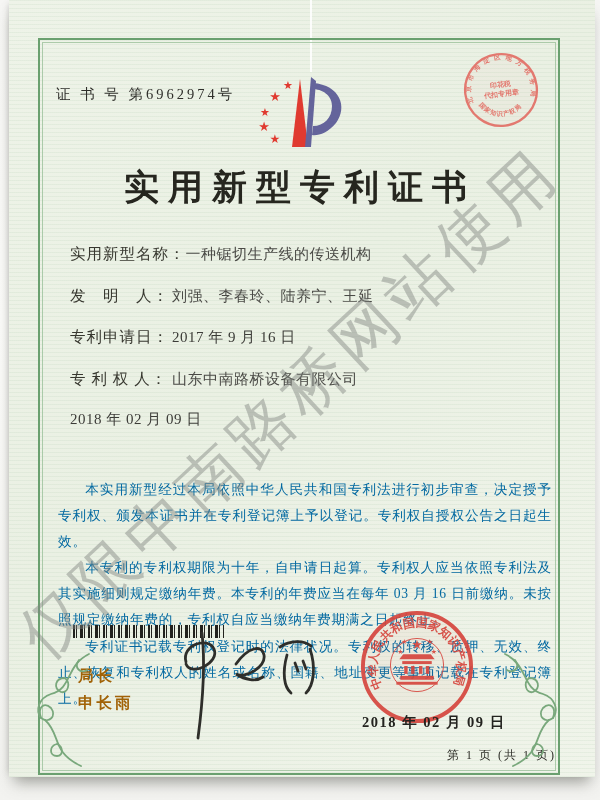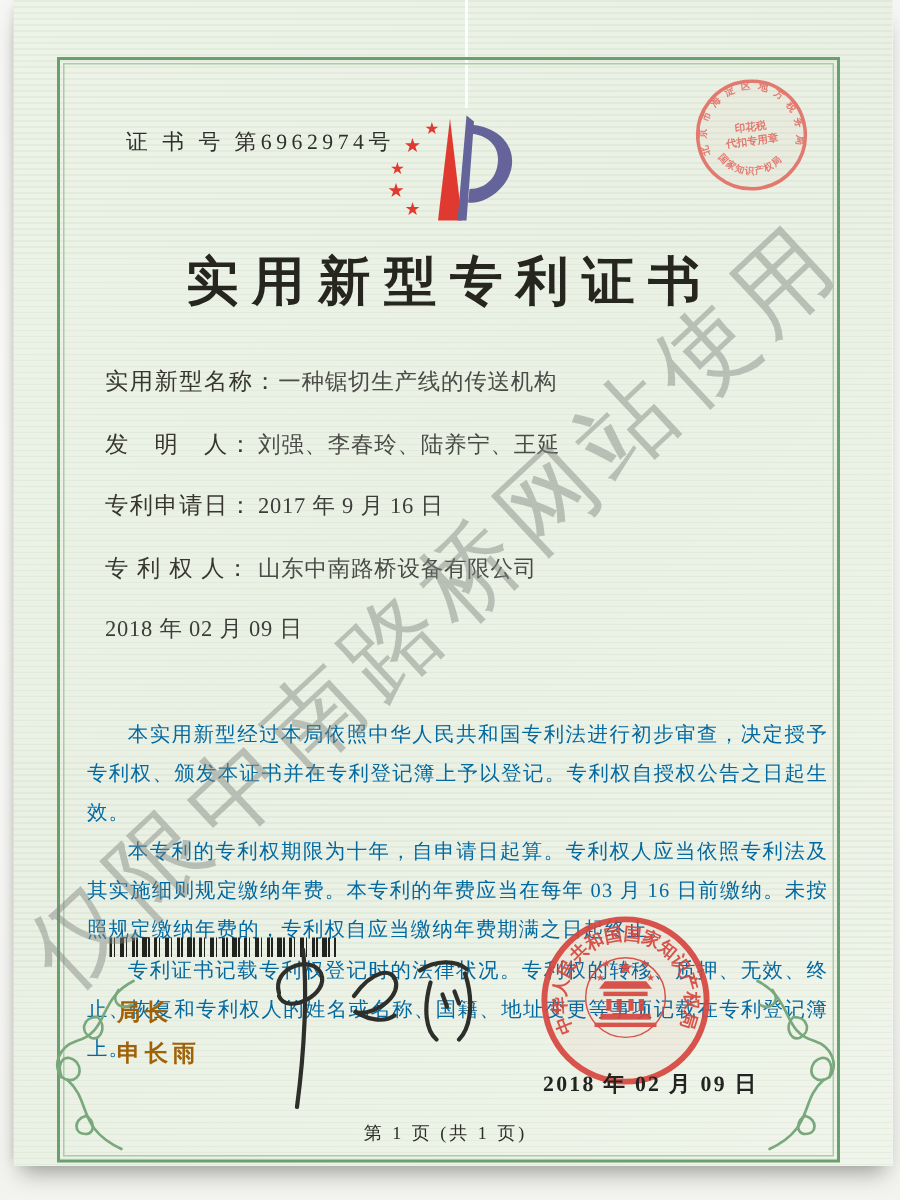--- a/index.html
+++ b/index.html
@@ -18,21 +18,21 @@
   .frame{
     position:absolute;left:38px;top:38px;width:518px;height:733px;
     border:2px solid #6aa06f;
   }
   .frame-inner{
     position:absolute;left:2px;top:2px;right:2px;bottom:2px;
     border:1px solid rgba(150,190,150,0.75);
   }
   .fold-line{position:absolute;left:301px;top:0;width:2px;height:72px;background:rgba(255,255,255,0.85);}
   .cert-no{
-    position:absolute;left:56px;top:85px;font-size:14.5px;letter-spacing:3px;color:#2f2f2b;margin-left:28px;
+    position:absolute;left:56px;top:85px;font-size:14.5px;letter-spacing:3px;color:#2f2f2b;
   }
   .logo{position:absolute;left:250px;top:73px;width:104px;height:86px;}
   .title{
     position:absolute;left:0;top:164px;width:600px;text-align:center;
     font-size:35px;font-weight:bold;letter-spacing:9px;color:#26261f;
   }
   .rows{position:absolute;left:70px;top:244px;width:470px;}
   .row{display:flex;align-items:baseline;margin-bottom:19.5px;height:22px;}
   .row .lab{font-size:15.5px;color:#37372f;letter-spacing:1px;white-space:pre;min-width:102px;}
   .row .val{font-size:15px;color:#3c3c38;letter-spacing:0.5px;}
@@ -50,21 +50,21 @@
       #22221e 7px 10px, transparent 10px 11px,
       #22221e 11px 12px, transparent 12px 15px);
   }
   .director{position:absolute;left:78px;top:662px;font-size:15.5px;font-weight:bold;color:#a16207;letter-spacing:3px;line-height:1.75;}
   .signature{position:absolute;left:158px;top:628px;width:170px;height:118px;}
   .seal{position:absolute;left:358px;top:608px;width:118px;height:118px;opacity:0.92;}
   .seal-date{
     position:absolute;left:362px;top:713px;font-size:14.5px;font-weight:bold;color:#23231f;letter-spacing:1.5px;
   }
   .footer{
-    position:absolute;left:38px;top:747px;width:518px;text-align:center;
+    position:absolute;left:38px;top:747px;width:518px;text-align:right;
     font-size:12px;color:#2e2e28;letter-spacing:2px;
   }
   .watermark{
     position:absolute;left:-70px;top:360px;width:720px;text-align:center;
     transform:rotate(-43deg);
     font-family:"Liberation Sans", sans-serif;
     font-size:64px;letter-spacing:7px;color:rgba(128,133,128,0.46);
     white-space:nowrap;z-index:5;pointer-events:none;
   }
   .tax-stamp{position:absolute;left:462px;top:51px;width:78px;height:78px;opacity:0.85;transform:rotate(-7deg);}

